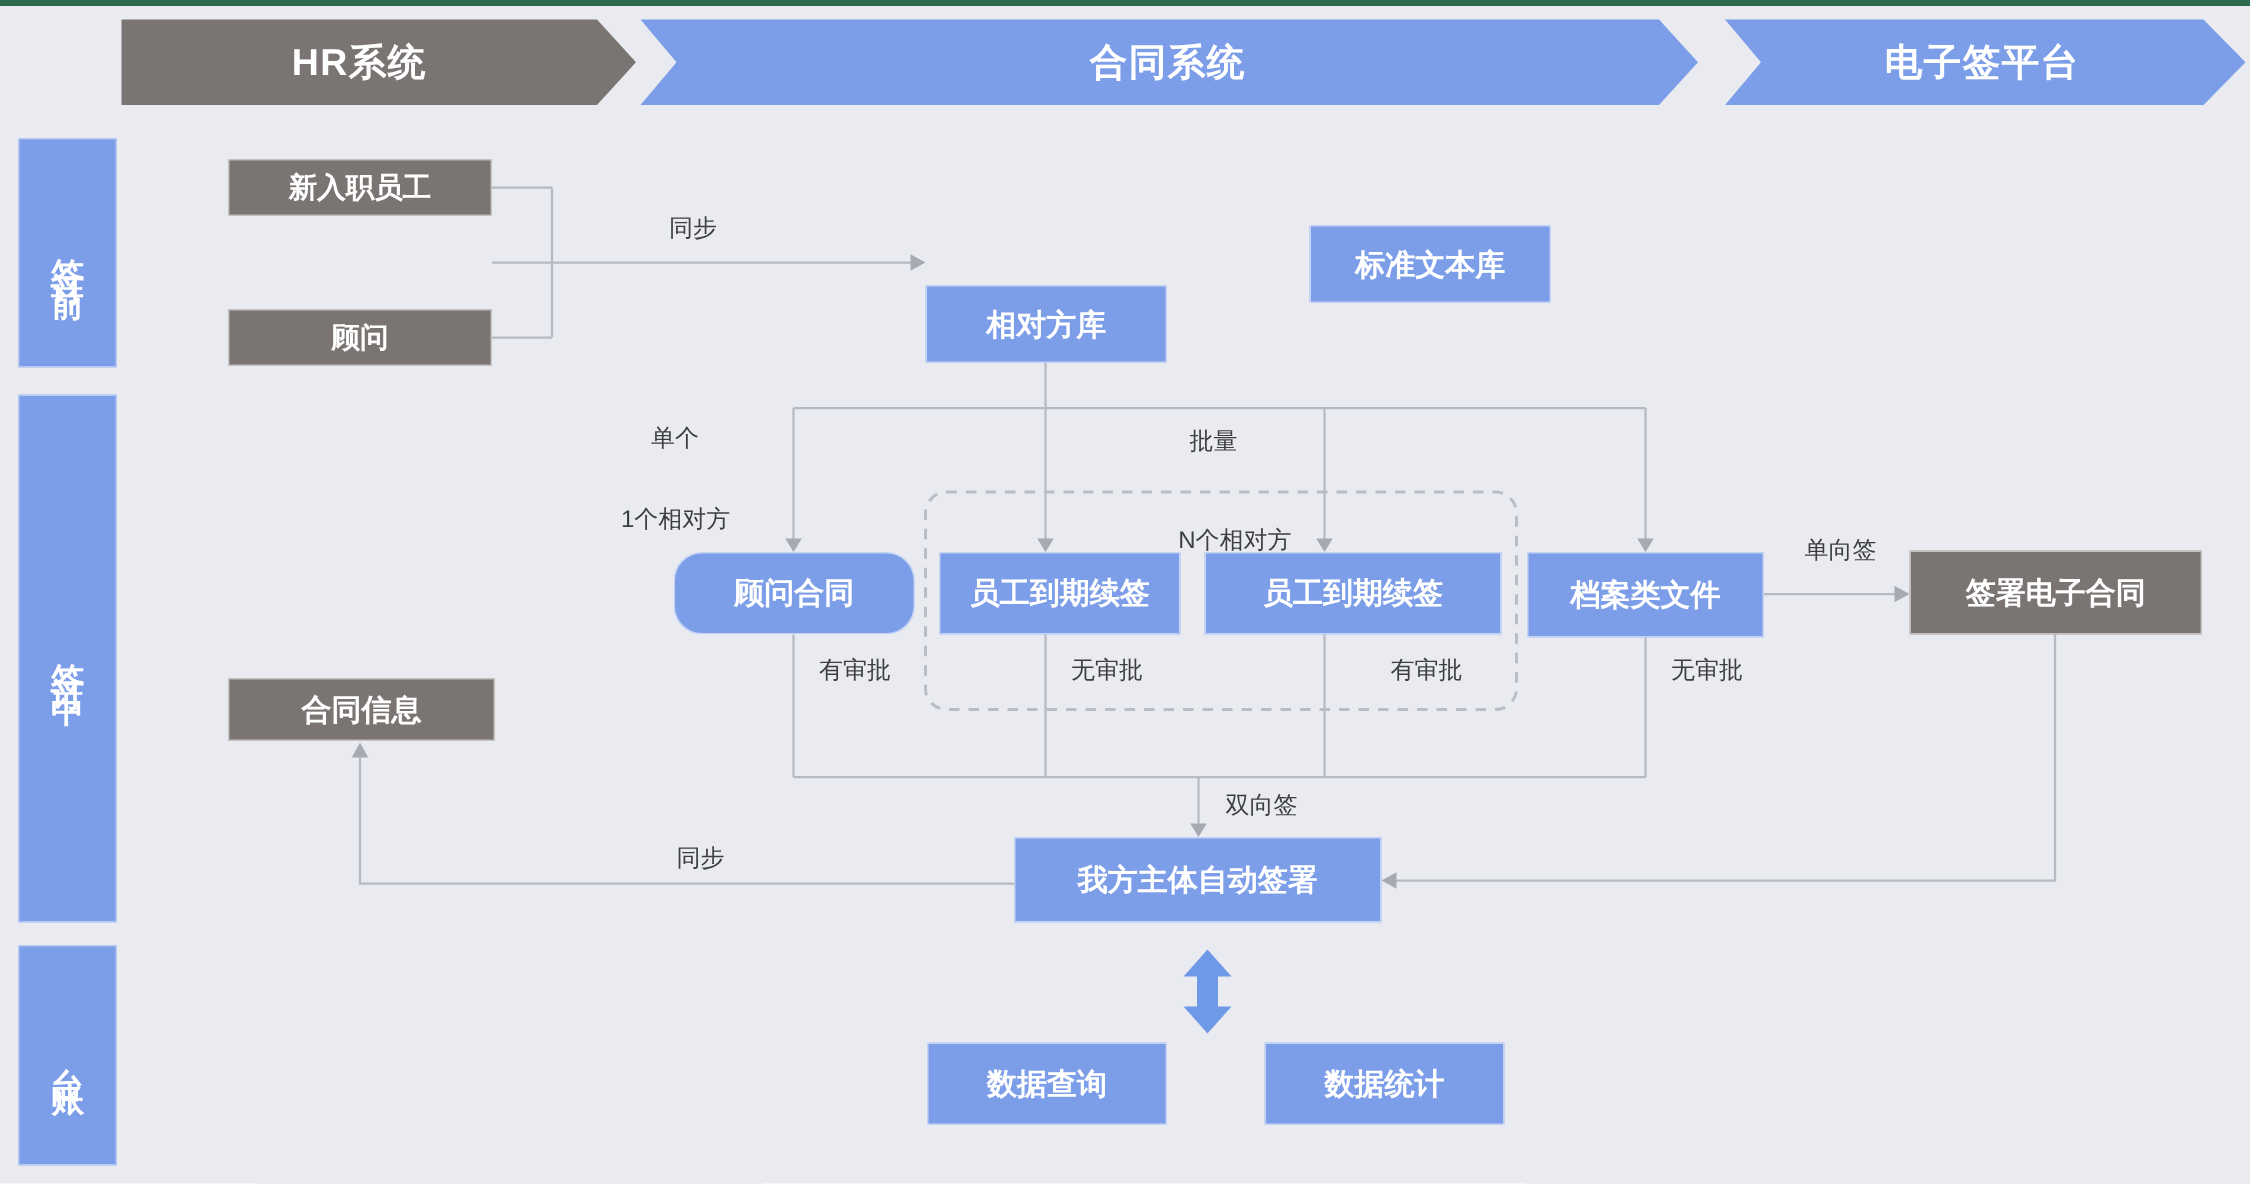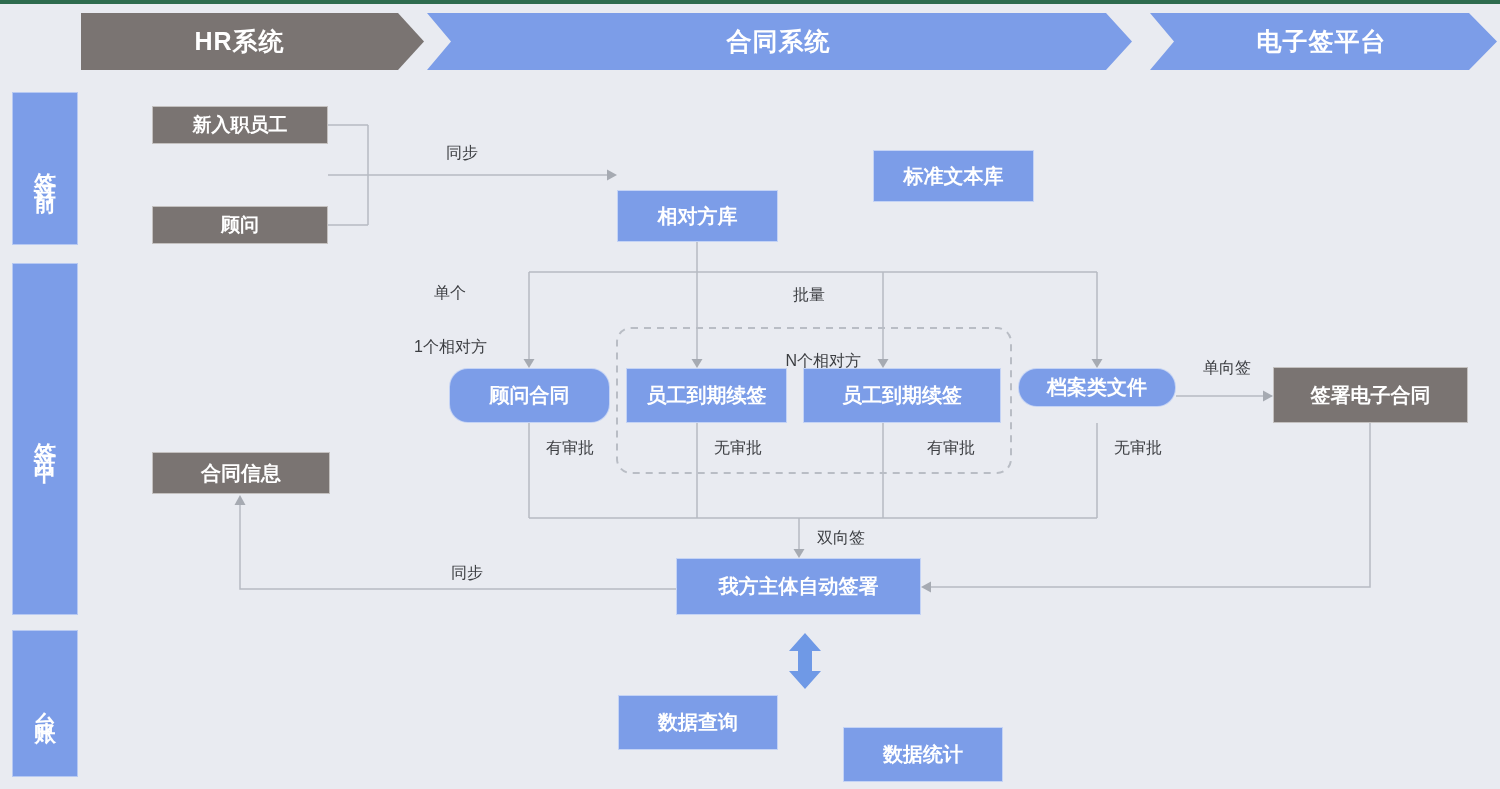--- a/index.html
+++ b/index.html
@@ -75,27 +75,27 @@
 
   <div class="node gray small" style="left:152px;top:106px;width:176px;height:38px;">新入职员工</div>
   <div class="node gray small" style="left:152px;top:206px;width:176px;height:38px;">顾问</div>
 
   <div class="node blue" style="left:617px;top:150px;width:161px;height:52px;margin-top:40px;">相对方库</div>
   <div class="node blue" style="left:845px;top:150px;width:161px;height:52px;margin-left:28px;">标准文本库</div>
 
   <div class="node blue" style="left:449px;top:368px;width:161px;height:55px;border-radius:19px;">顾问合同</div>
   <div class="node blue" style="left:626px;top:368px;width:161px;height:55px;">员工到期续签</div>
   <div class="node blue" style="left:803px;top:368px;width:198px;height:55px;">员工到期续签</div>
-  <div class="node blue" style="left:1018px;top:368px;width:158px;height:39px;border-radius:19px;">档案类文件</div>
+  <div class="node blue" style="left:1018px;top:368px;width:158px;height:57px;">档案类文件</div>
   <div class="node gray" style="left:1273px;top:367px;width:195px;height:56px;">签署电子合同</div>
 
   <div class="node gray" style="left:152px;top:452px;width:178px;height:42px;">合同信息</div>
   <div class="node blue" style="left:676px;top:558px;width:245px;height:57px;font-family:Liberation Serif, serif;">我方主体自动签署</div>
   <div class="node blue" style="left:618px;top:695px;width:160px;height:55px;">数据查询</div>
-  <div class="node blue" style="left:843px;top:695px;width:160px;height:55px;margin-top:32px;">数据统计</div>
+  <div class="node blue" style="left:843px;top:695px;width:160px;height:55px;">数据统计</div>
 
   <div class="elabel tc" style="left:414px;top:142px;width:96px;">同步</div>
   <div class="elabel tr" style="left:434px;top:282px;width:90px;">单个</div>
   <div class="elabel tr" style="left:414px;top:336px;width:110px;">1个相对方</div>
   <div class="elabel tc" style="left:769px;top:284px;width:80px;">批量</div>
   <div class="elabel tc" style="left:751px;top:350px;width:110px;text-align:right;">N个相对方</div>
   <div class="elabel tc" style="left:535px;top:437px;width:70px;">有审批</div>
   <div class="elabel tc" style="left:703px;top:437px;width:70px;">无审批</div>
   <div class="elabel tc" style="left:916px;top:437px;width:70px;">有审批</div>
   <div class="elabel tc" style="left:1103px;top:437px;width:70px;">无审批</div>

